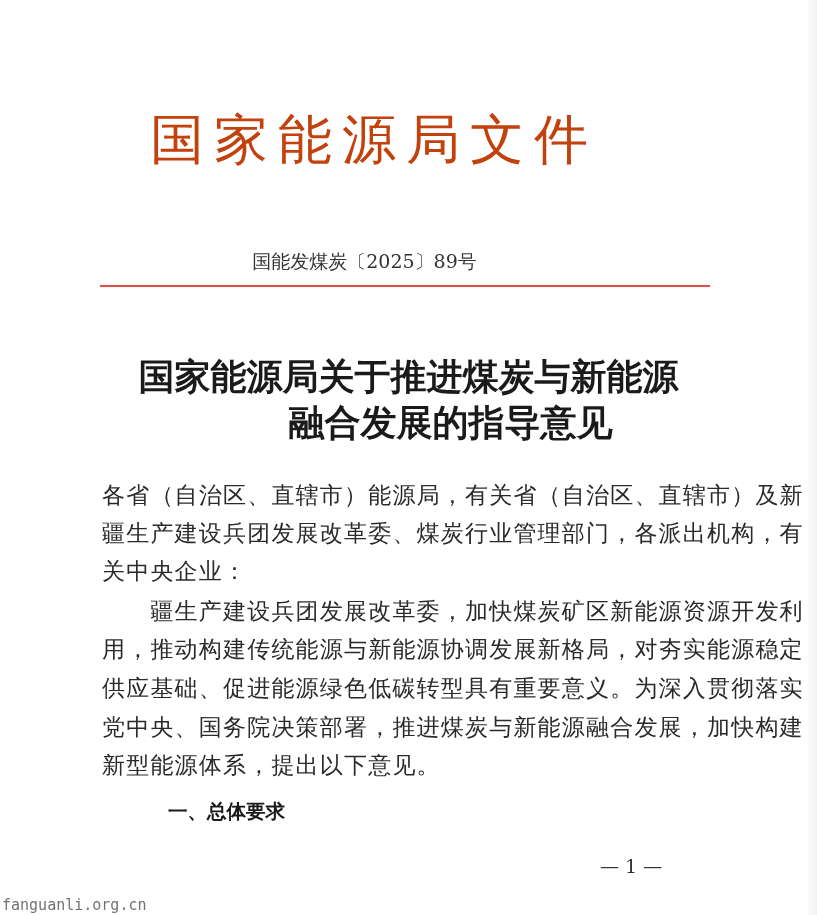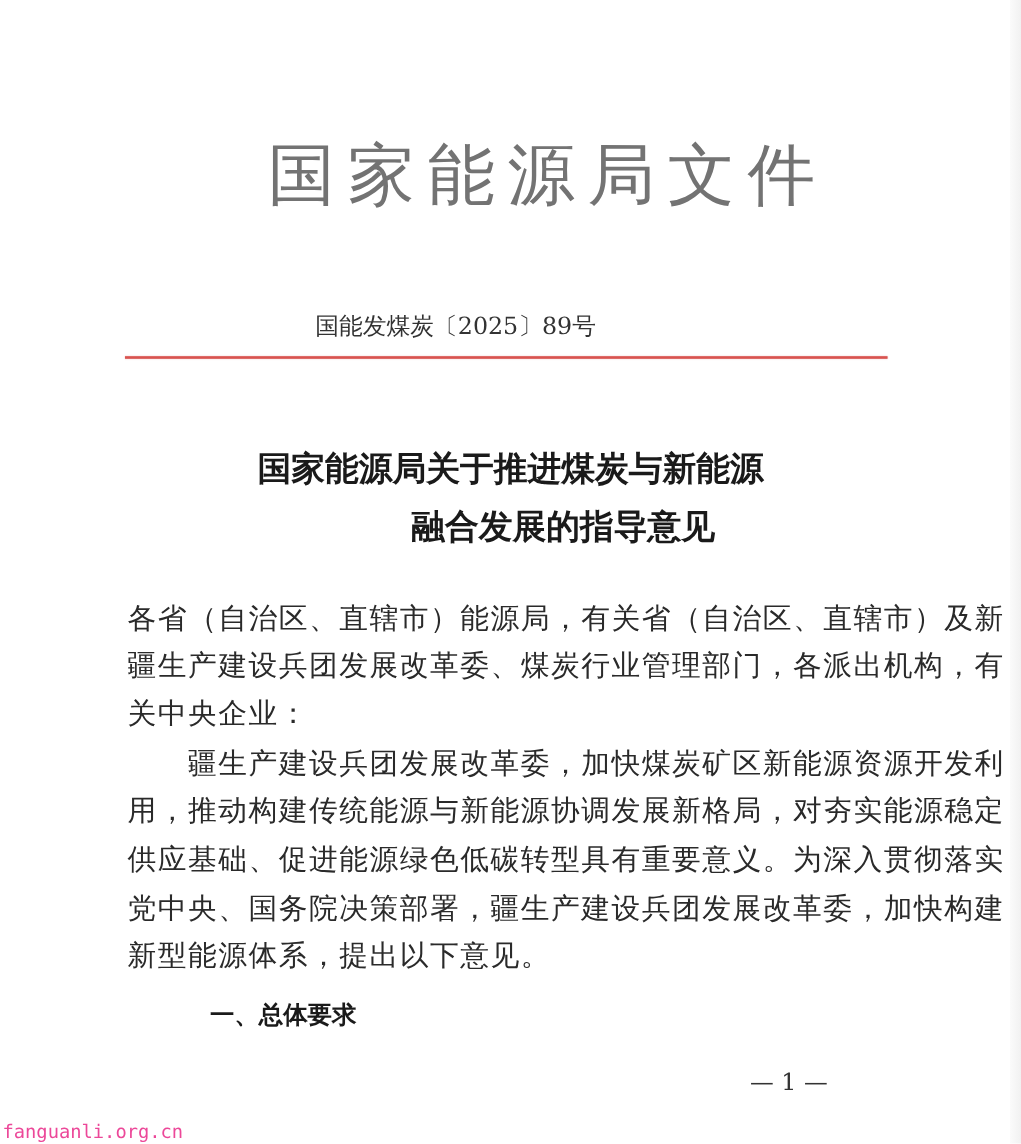--- a/index.html
+++ b/index.html
@@ -18,28 +18,28 @@
     .right-shade {
       position: absolute;
       top: 0;
       right: 0;
       width: 9px;
       height: 915px;
       background: linear-gradient(to right, #fbfbfb, #f1f1f1);
     }
     .header-title {
       position: absolute;
-      left: 162px;
+      left: 150px;
       top: 108px;
       width: 500px;
-      text-align: right;
+      text-align: left;
       font-size: 54px;
       line-height: 64px;
       letter-spacing: 10px;
-      color: #737373;
+      color: #c2410c;
       font-family: "DejaVu Serif", "Liberation Serif", serif;
       white-space: nowrap;
     }
     .doc-number {
       position: absolute;
       left: 0;
       width: 729px;
       top: 247px;
       text-align: center;
       font-size: 19px;
@@ -54,21 +54,21 @@
       width: 610px;
       height: 2px;
       background: #d9534f;
       box-shadow: 0 0 1px rgba(200,60,60,0.6);
     }
     .doc-title {
       position: absolute;
       left: 0;
       width: 817px;
       text-align: center;
-      font-size: 27px;
+      font-size: 36px;
       font-weight: bold;
       color: #1a1a1a;
       white-space: nowrap;
     }
     .doc-title.l1 { top: 358px; line-height: 36px; }
     .doc-title.l2 { top: 404px; line-height: 36px; margin-left: 42px; }
     .body-text {
       position: absolute;
       left: 102px;
       width: 615px;
@@ -98,21 +98,21 @@
       line-height: 26px;
       color: #333;
       white-space: nowrap;
     }
     .watermark {
       position: absolute;
       left: 2px;
       top: 896px;
       font-size: 15px;
       line-height: 18px;
-      color: #ec4899;
+      color: #737373;
       font-family: "DejaVu Sans Mono", "Liberation Mono", monospace;
       white-space: nowrap;
     }
   </style>
 </head>
 <body>
 
 <div class="right-shade"></div>
 
 <div class="header-title">国家能源局文件</div>
@@ -124,20 +124,20 @@
 <div class="doc-title l1">国家能源局关于推进煤炭与新能源</div>
 <div class="doc-title l2">融合发展的指导意见</div>
 
 <div class="body-text" style="top:476px">各省（自治区、直辖市）能源局，有关省（自治区、直辖市）及新</div>
 <div class="body-text" style="top:514px">疆生产建设兵团发展改革委、煤炭行业管理部门，各派出机构，有</div>
 <div class="body-text" style="top:552px">关中央企业：</div>
 
 <div class="body-text" style="top:592px">　　疆生产建设兵团发展改革委，加快煤炭矿区新能源资源开发利</div>
 <div class="body-text" style="top:630px">用，推动构建传统能源与新能源协调发展新格局，对夯实能源稳定</div>
 <div class="body-text" style="top:669px">供应基础、促进能源绿色低碳转型具有重要意义。为深入贯彻落实</div>
-<div class="body-text" style="top:708px">党中央、国务院决策部署，疆生产建设兵团发展改革委，加快构建</div>
+<div class="body-text" style="top:708px">党中央、国务院决策部署，推进煤炭与新能源融合发展，加快构建</div>
 <div class="body-text" style="top:746px">新型能源体系，提出以下意见。</div>
 
 <div class="section-heading">一、总体要求</div>
 
 <div class="page-number">— 1 —</div>
 
 <div class="watermark">fanguanli.org.cn</div>
 
 </body></html>

